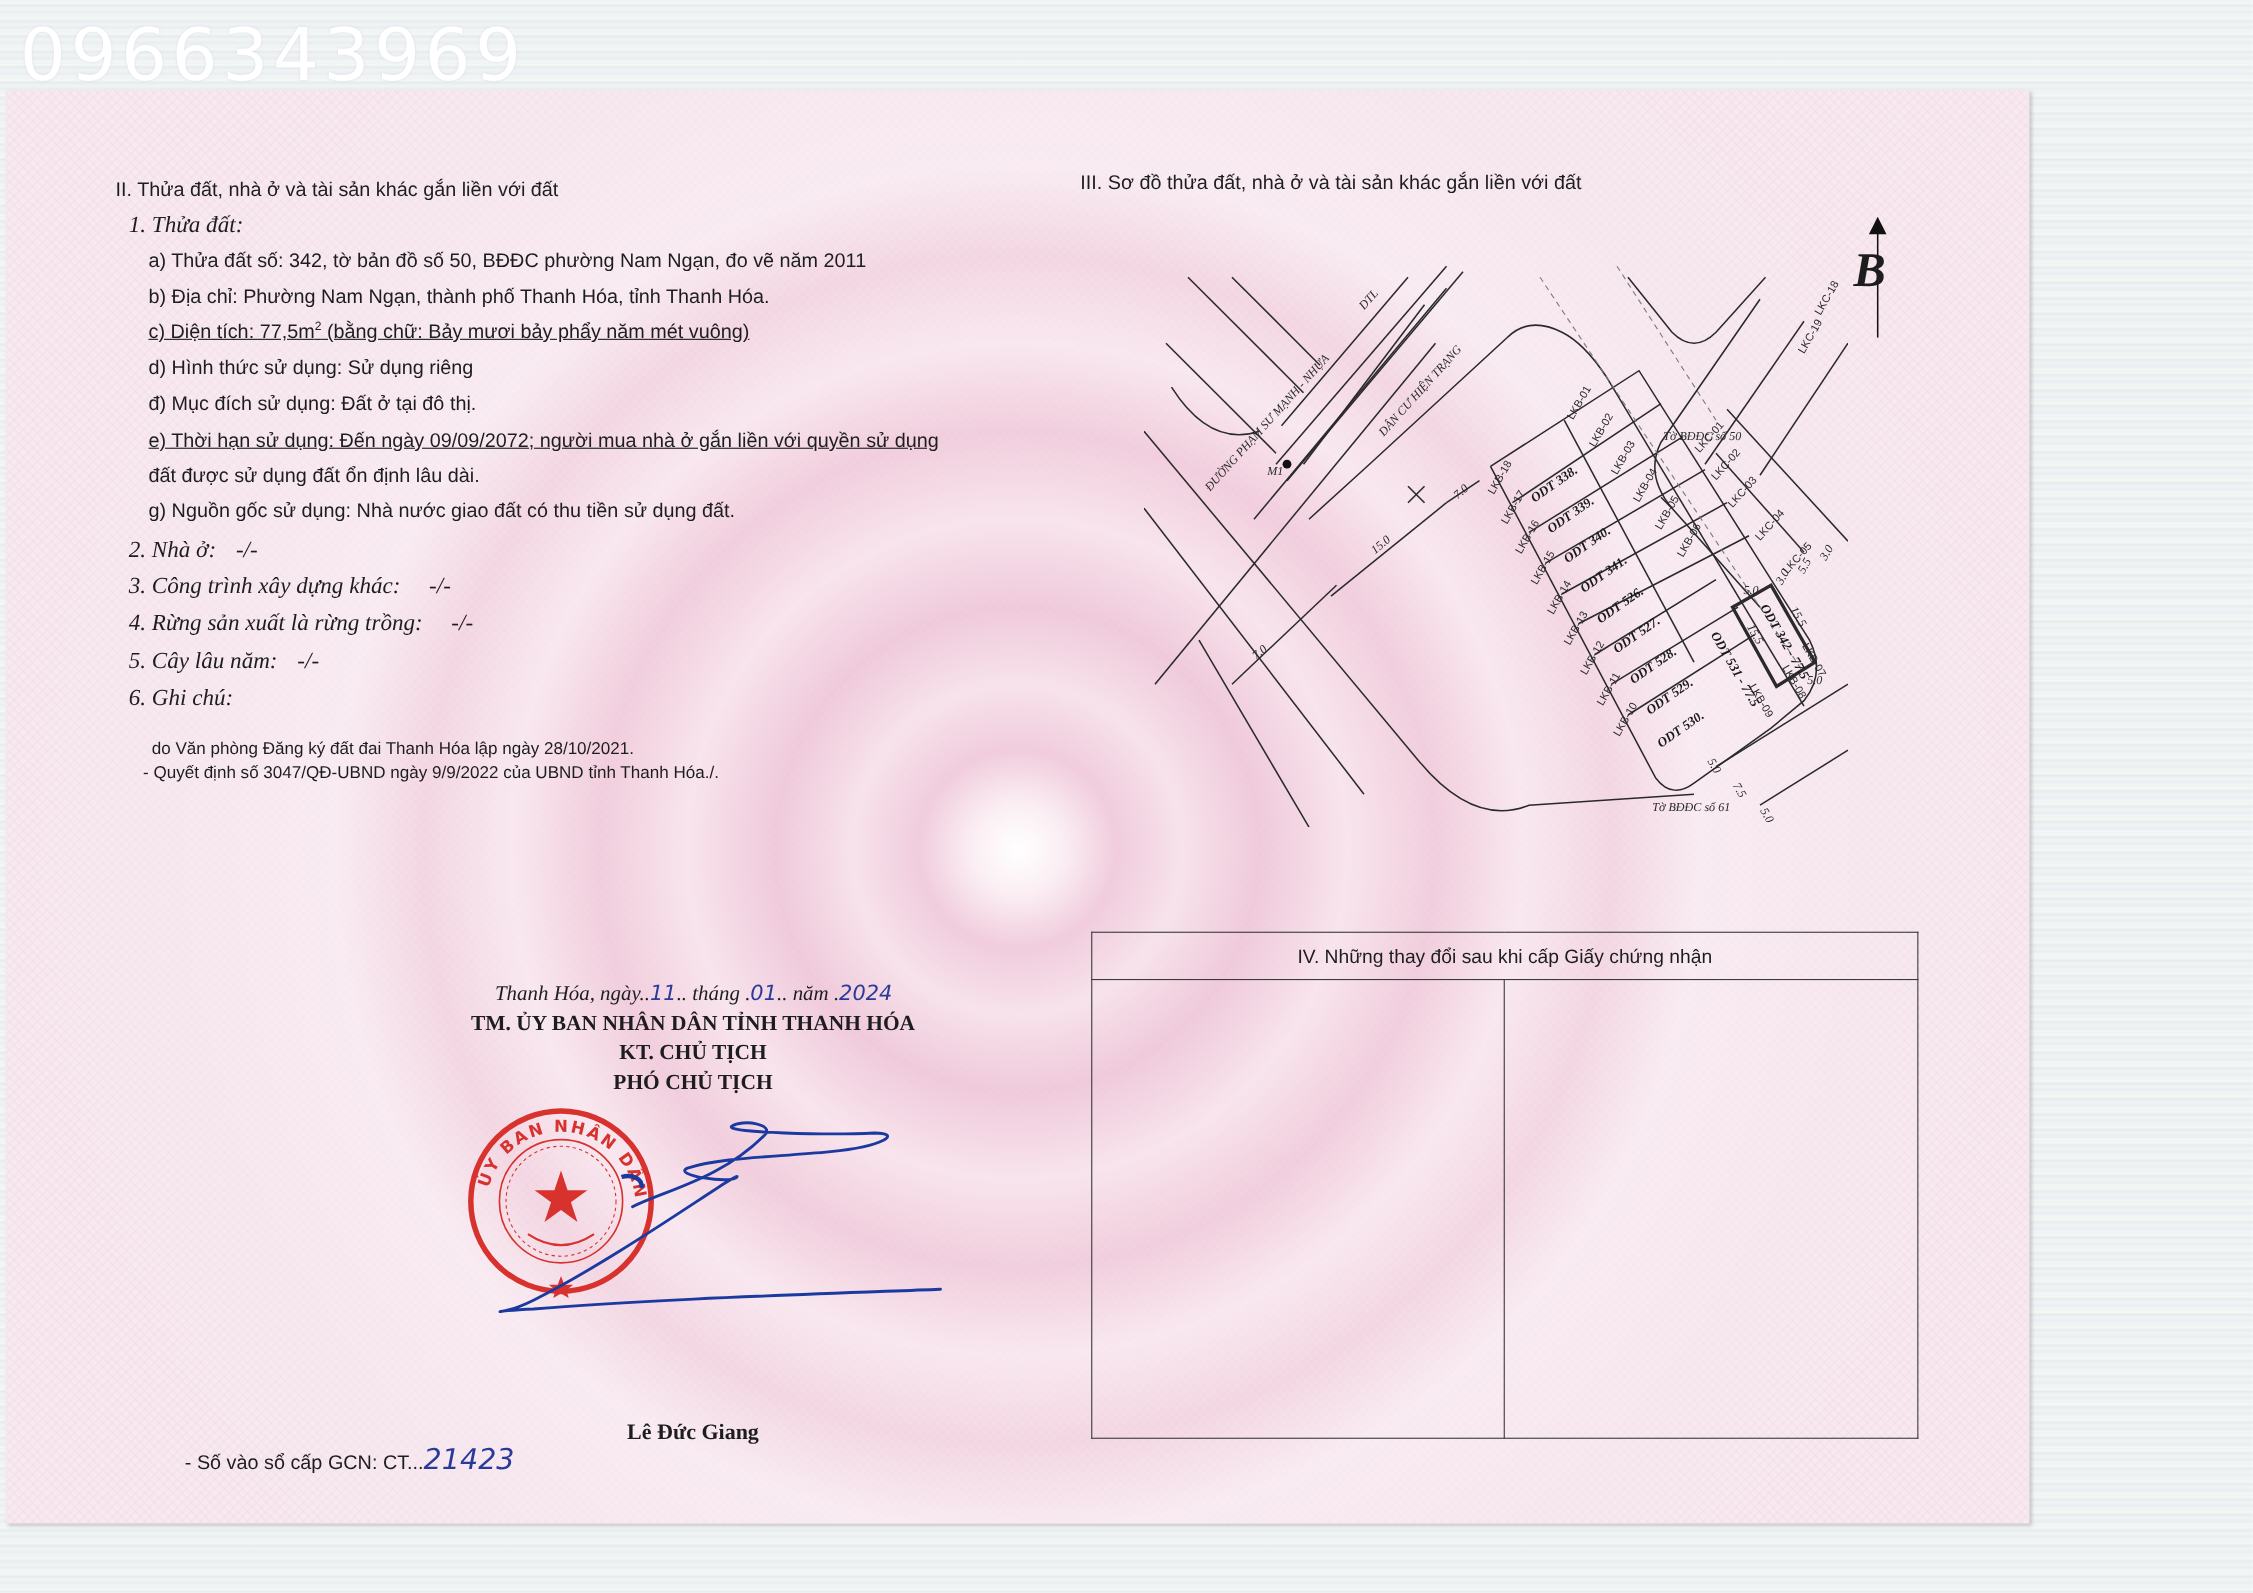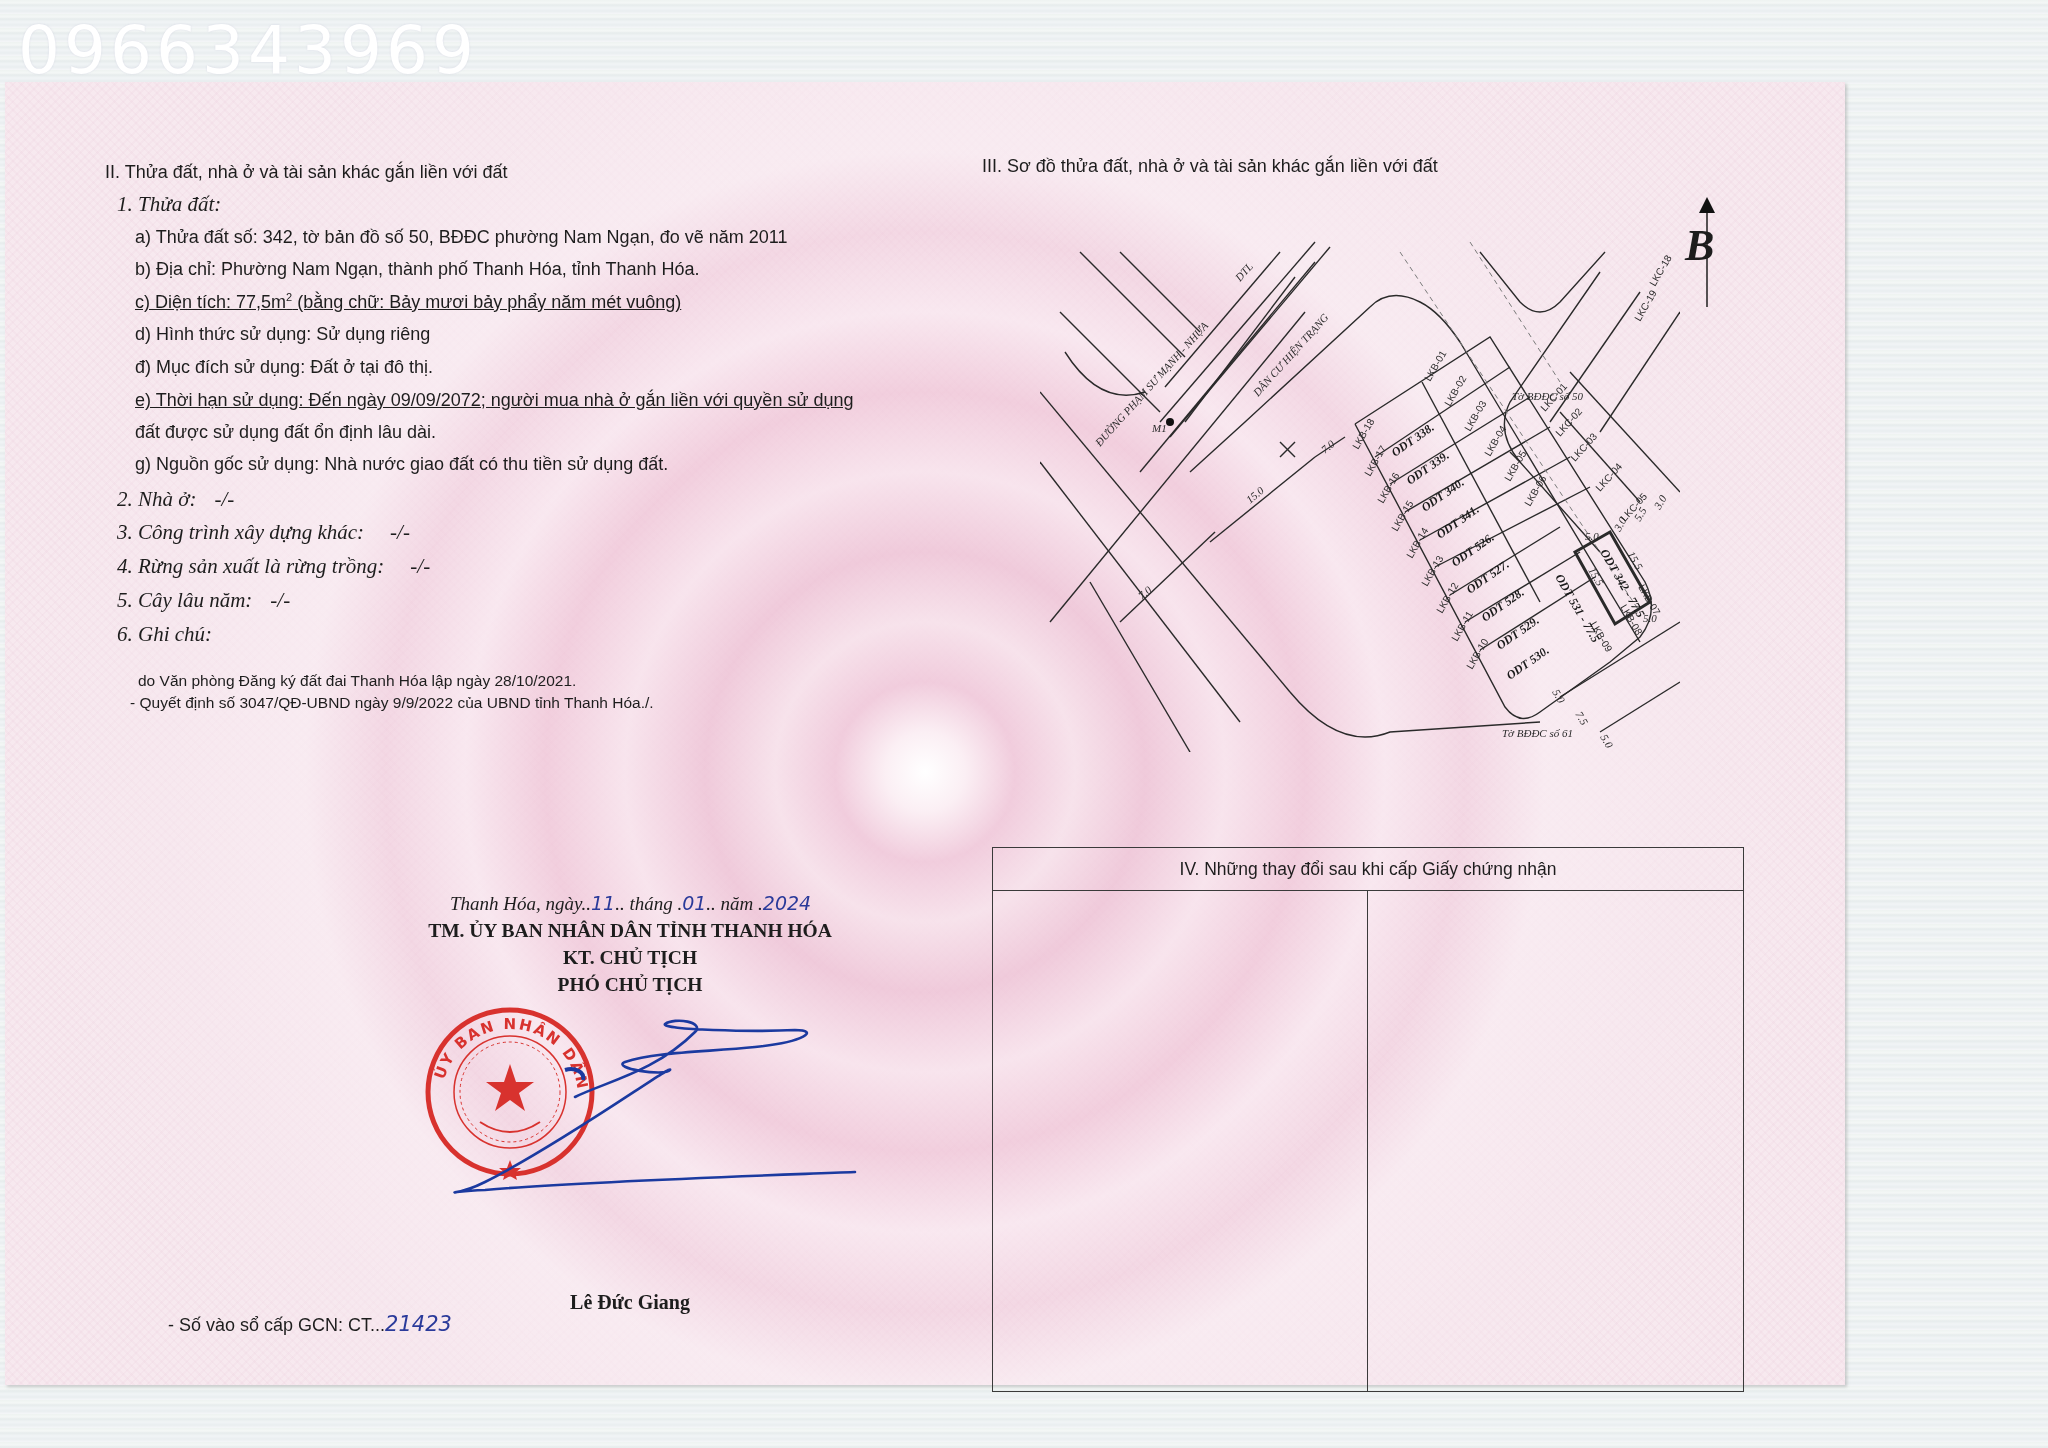--- a/index.html
+++ b/index.html
@@ -24,21 +24,21 @@
     box-shadow:2px 2px 3px rgba(120,120,120,.35);
   }
   .abs { position:absolute; }
   .sec-title { font-size:18px; }
   .item { font-size:18px; line-height:1; white-space:nowrap; }
   .italic-serif { font-family:"Liberation Serif", serif; font-style:italic; font-size:21px; }
   .note { font-size:15.5px; white-space:nowrap; }
   .sign { font-family:"Liberation Serif", serif; font-weight:bold; text-align:center; }
   .handwrite { font-family:"DejaVu Sans", sans-serif; font-style:italic; color:#2a3a9a; }
   table.changes {
-    position:absolute; left:992px; top:847px; width:752px; height:545px;
+    position:absolute; left:992px; top:847px; width:752px; height:461px;
     border-collapse:collapse; font-size:17.5px;
   }
   table.changes td { border:1.5px solid #3a3a3a; text-align:center; vertical-align:middle; }
   .map { position:absolute; left:1040px; top:190px; }
   .seal { position:absolute; left:420px; top:1010px; }
   .signature { position:absolute; left:420px; top:1000px; }
   .north { position:absolute; left:1680px; top:195px; }
 </style>
 </head>
 <body>
@@ -238,15 +238,15 @@
   </svg>
 
   <svg class="signature" width="480" height="200" viewBox="0 0 480 200" style="left:420px; top:920px;">
     <path d="M 150 95 C 180 80 230 70 270 30 C 280 20 250 15 240 22 C 235 28 330 30 370 28 C 395 28 380 40 330 45 C 280 50 230 50 200 60 C 185 66 240 75 245 68 C 250 60 140 140 60 180 C 30 195 10 190 60 188 C 150 180 300 175 430 170" fill="none" stroke="#1b3aa0" stroke-width="2.6" stroke-linecap="round"></path>
     <path d="M 140 68 C 150 65 160 70 158 78" fill="none" stroke="#1b3aa0" stroke-width="4"></path>
   </svg>
 
   <div class="abs sign" style="left:410px; top:1209px; width:430px; font-size:20px;">Lê Đức Giang</div>
 
   <div class="abs" style="left:163px; top:1230px; font-size:18px; white-space:nowrap;">
-    <span>- Số vào sổ cấp GCN: CT...</span><span class="handwrite" style="font-size:21px;">21423</span>
+    <span>- Số vào sổ cấp GCN: CT...</span><span class="handwrite" style="font-size:26px;">21423</span>
   </div>
 </div>
 
 </body></html>

